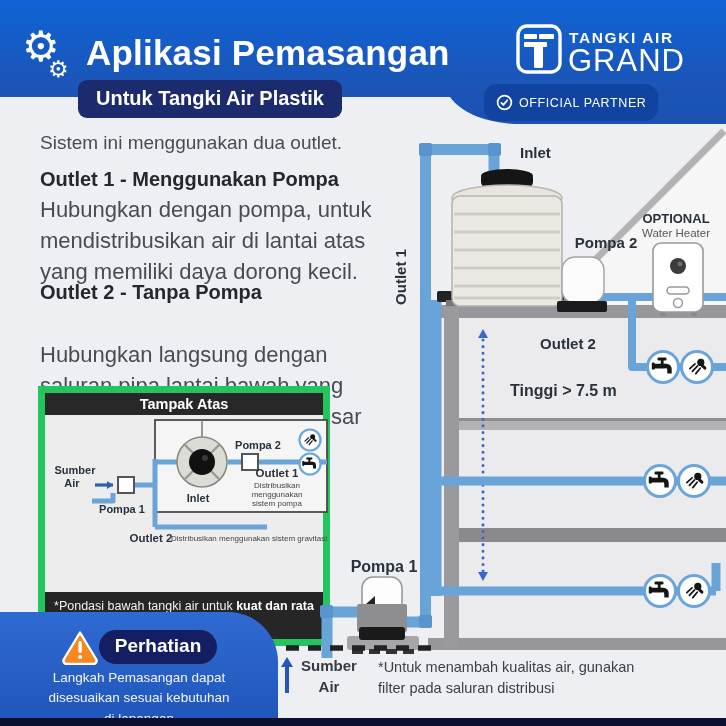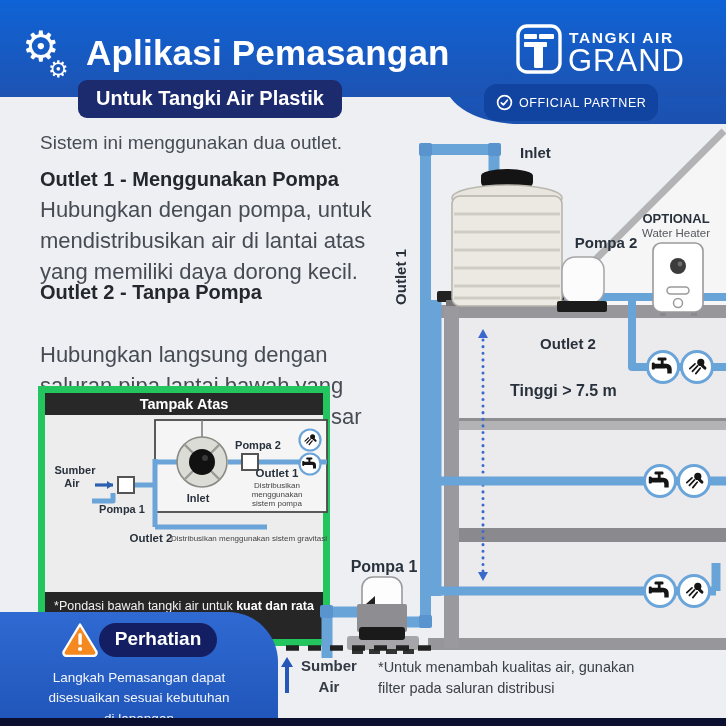--- a/index.html
+++ b/index.html
@@ -30,21 +30,21 @@
   .tv-box{left:38px;top:386px;width:292px;height:260px;background:#ededed;border:7px solid #22c55e;box-sizing:border-box;}
   .tv-head{height:22px;background:#282828;color:#fff;font-size:14.5px;font-weight:bold;
            display:flex;align-items:center;justify-content:center;}
   .tv-foot{position:absolute;left:0;bottom:0;width:100%;background:#262626;color:#f1f1f1;font-size:12.5px;
            text-align:center;padding:5px 4px 6px;box-sizing:border-box;line-height:1.45;}
   .tv-foot b{color:#fff;}
 
   
   .warn{left:0;top:612px;width:278px;height:114px;border-top-right-radius:50px;
         background:linear-gradient(180deg,#2f6ad2 0%,#2055b9 100%);}
-  .warn-row{position:absolute;left:0;top:10px;width:100%;display:flex;align-items:center;justify-content:center;gap:0;}
+  .warn-row{position:absolute;left:0;top:18px;width:100%;display:flex;align-items:flex-start;justify-content:center;gap:0;}
   .warn-pill{background:#141f63;color:#fff;font-size:19px;font-weight:bold;padding:5px 16px 7px;border-radius:17px;}
   .warn-body{position:absolute;left:0;top:56px;width:100%;text-align:center;color:#f2f5fb;
              font-size:13.5px;line-height:1.5;}
 
   .botbar{left:0;top:718px;width:726px;height:8px;background:#0b1030;}
 
   
   .sumber{left:299px;top:655px;width:60px;text-align:center;font-size:15px;font-weight:bold;color:#333a44;line-height:1.4;}
   .foot-note{left:378px;top:657px;font-size:14.5px;color:#3c4147;line-height:1.42;}
 

